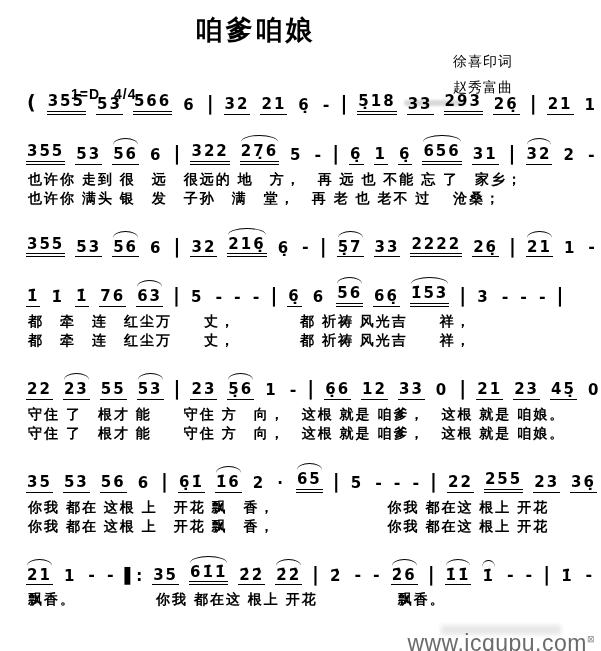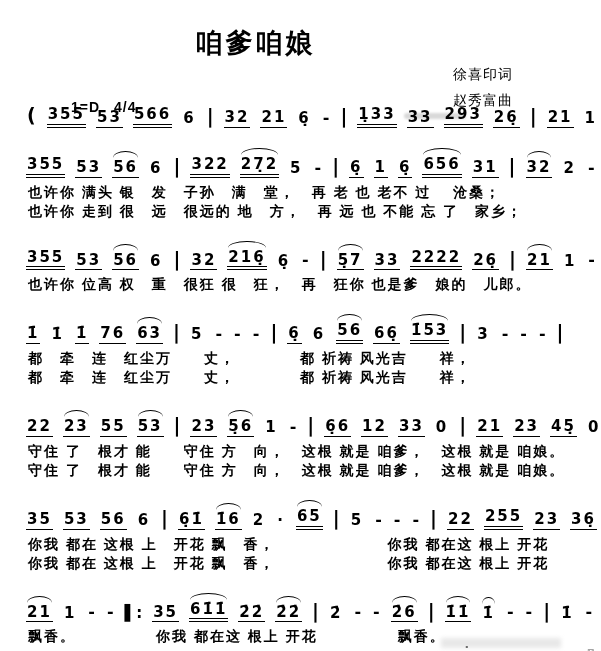--- a/index.html
+++ b/index.html
@@ -4,21 +4,21 @@
 <style>
   html,body{margin:0;padding:0;background:#ffffff;}
   body{
     width:601px;height:651px;overflow:hidden;position:relative;
     font-family:"Liberation Sans","DejaVu Sans",sans-serif;color:#000;
   }
   .sheet{position:relative;width:601px;height:651px;}
 
   
   .title{
-    margin:25px 90px 0 0;text-align:center;
+    margin:12px 90px 0 0;text-align:center;
     font-size:27px;font-weight:bold;letter-spacing:3px;
   }
   .credits{
     position:absolute;top:36px;right:88px;text-align:left;
     font-size:14px;font-weight:normal;line-height:26px;letter-spacing:1px;
   }
   .keysig{
     position:absolute;top:74px;left:30px;
     font-size:14px;font-weight:bold;letter-spacing:1px;margin-left:41px;
   }
@@ -90,53 +90,53 @@
           <span class="tok u2">355</span>
           <span class="tok u1">53</span>
           <span class="tok u2">566</span>
           <span class="tok">6</span>
           <span class="tok bar">|</span>
           <span class="tok u1">32</span>
           <span class="tok u1">21</span>
           <span class="tok">6̣</span>
           <span class="tok dash">-</span>
           <span class="tok bar">|</span>
-          <span class="tok u2">1̣33</span>
+          <span class="tok u2">5̣18</span>
           <span class="tok u1">33</span>
           <span class="tok u2">293</span>
           <span class="tok u1">26̣</span>
           <span class="tok bar">|</span>
           <span class="tok u1">21</span>
           <span class="tok">1</span>
         </div>
       </div>
       <div class="system">
         <div class="notes">
           <span class="tok u2">355</span>
           <span class="tok u1">53</span>
           <span class="tok u1 tie">56</span>
           <span class="tok">6</span>
           <span class="tok bar">|</span>
           <span class="tok u2">322</span>
-          <span class="tok u2 tie">27̣2</span>
+          <span class="tok u2 tie">27̣6</span>
           <span class="tok">5</span>
           <span class="tok dash">-</span>
           <span class="tok bar">|</span>
           <span class="tok u1">6̣</span>
           <span class="tok u1">1</span>
           <span class="tok u1">6̣</span>
           <span class="tok u2 tie">656</span>
           <span class="tok u1">31</span>
           <span class="tok bar">|</span>
           <span class="tok u1 tie">32</span>
           <span class="tok">2</span>
           <span class="tok dash">-</span>
         </div>
+        <div class="lyrics">也许你 走到 很　远　很远的 地　方，　再 远 也 不能 忘 了　家乡；</div>
         <div class="lyrics">也许你 满头 银　发　子孙　满　堂，　再 老 也 老不 过　 沧桑；</div>
-        <div class="lyrics">也许你 走到 很　远　很远的 地　方，　再 远 也 不能 忘 了　家乡；</div>
       </div>
       <div class="system">
         <div class="notes">
           <span class="tok u2">355</span>
           <span class="tok u1">53</span>
           <span class="tok u1 tie">56</span>
           <span class="tok">6</span>
           <span class="tok bar">|</span>
           <span class="tok u1">32</span>
           <span class="tok u2 tie">216̣</span>
@@ -145,21 +145,20 @@
           <span class="tok bar">|</span>
           <span class="tok u1 tie">5̣7</span>
           <span class="tok u1">33</span>
           <span class="tok u2">2222</span>
           <span class="tok u1">26̣</span>
           <span class="tok bar">|</span>
           <span class="tok u1 tie">21</span>
           <span class="tok">1</span>
           <span class="tok dash">-</span>
         </div>
-        <div class="lyrics">也许你 位高 权　重　很狂 很　狂，　再　狂你 也是爹　娘的　儿郎。</div>
       </div>
       <div class="system">
         <div class="notes">
           <span class="tok u1">1̇</span>
           <span class="tok">1̇</span>
           <span class="tok u1">1̇</span>
           <span class="tok u1">76</span>
           <span class="tok u1 tie">63</span>
           <span class="tok bar">|</span>
           <span class="tok">5</span>

